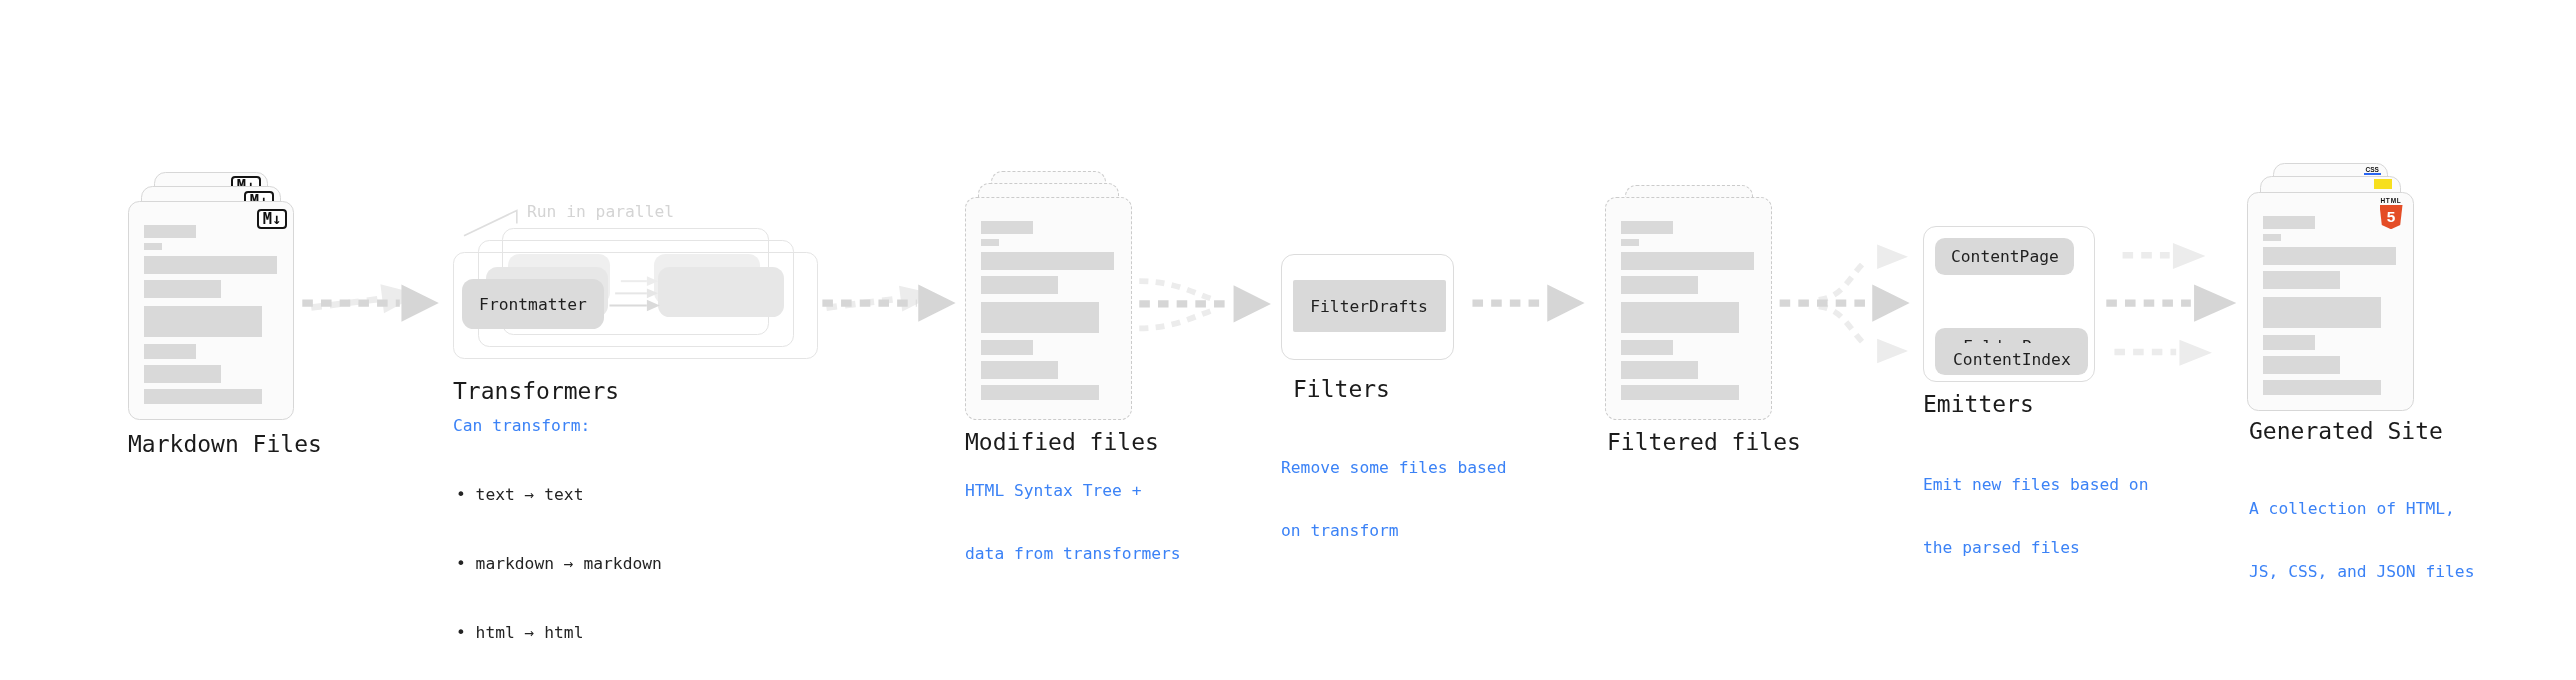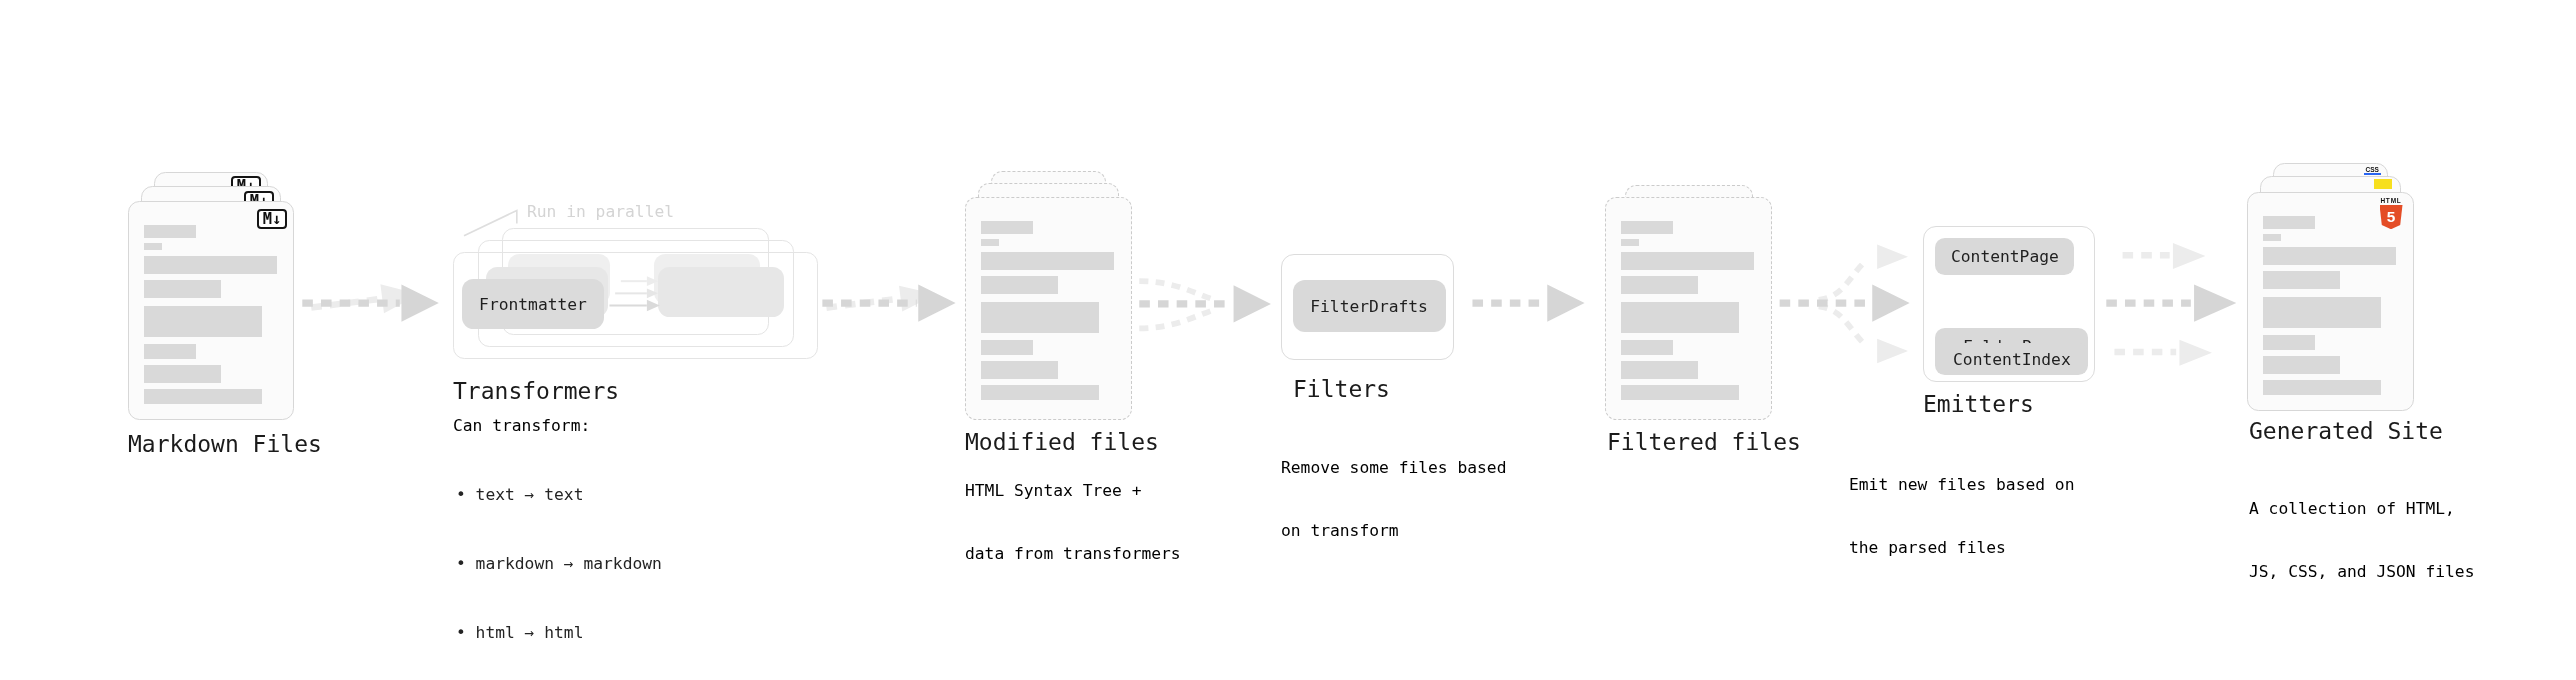--- a/index.html
+++ b/index.html
@@ -58,21 +58,21 @@
   }
   .pill.mid{background:#e7e7e7;}
   .pill.back{background:#efefef;}
   .wbox{position:absolute;box-sizing:border-box;border:1.6px solid #dcdcdc;border-radius:13px;background:#ffffff;}
   .gpill{
     position:absolute;border-radius:9.8px;background:#d9d9d9;
     display:flex;align-items:center;justify-content:center;font-size:16.3px;color:#1f1f1f;
   }
   
   .stage-title{position:absolute;font-size:23px;line-height:24.4px;color:#1b1b1b;white-space:pre;}
-  .stage-desc{position:absolute;font-size:16.3px;line-height:21px;color:#000000;white-space:pre;}
+  .stage-desc{position:absolute;font-size:16.3px;line-height:21px;color:#3b82f6;white-space:pre;}
   .bullets{position:absolute;font-size:16.3px;line-height:23px;color:#242424;white-space:pre;}
   .annotation{position:absolute;font-size:16.3px;color:#d4d4d4;white-space:pre;}
   
   svg.arrows{position:absolute;left:0;top:0;z-index:50;pointer-events:none;}
 </style>
 </head>
 <body>
 
 <div class="canvas">
 
@@ -135,21 +135,21 @@
       </div>
     </div>
   </div>
   <div class="stage-title" style="left:965px;top:430px;">Modified files</div>
   <div class="stage-desc" style="left:965px;top:438px;">
     <div>HTML Syntax Tree +</div>
     <div>data from transformers</div>
   </div>
 
   <div class="wbox" style="left:1281px;top:254px;width:173px;height:106px;">
-    <div class="gpill" style="left:10.6px;top:25px;width:153px;height:52px;border-radius:12px;">FilterDrafts</div>
+    <div class="gpill" style="left:10.6px;top:25px;width:153px;height:52px;border-radius:2px;">FilterDrafts</div>
   </div>
   <div class="stage-title" style="left:1281px;top:377px;margin-left:12px;">Filters</div>
   <div class="stage-desc" style="left:1281px;top:415px;">
     <div>Remove some files based</div>
     <div>on transform</div>
   </div>
 
   <div class="stack" style="left:1605px;top:197px;width:167px;height:223px;">
     <div class="layer mid dashed" style="left:19.5px;top:-12.2px;width:128px;height:41px;"></div>
     <div class="doc dashed" style="width:167px;">
@@ -166,21 +166,21 @@
     </div>
   </div>
   <div class="stage-title" style="left:1607px;top:430px;">Filtered files</div>
 
   <div class="wbox" style="left:1923px;top:226px;width:172px;height:156px;">
     <div class="gpill" style="left:11.4px;top:10.6px;width:139px;height:37px;">ContentPage</div>
     <div class="gpill" style="left:11.4px;top:57px;width:153px;height:37px;margin-top:44px;">FolderPage</div>
     <div class="gpill" style="left:11.4px;top:116px;width:153px;height:32px;">ContentIndex</div>
   </div>
   <div class="stage-title" style="left:1923px;top:392px;">Emitters</div>
-  <div class="stage-desc" style="left:1849px;top:432px;">
+  <div class="stage-desc" style="left:1923px;top:432px;">
     <div>Emit new files based on</div>
     <div>the parsed files</div>
   </div>
 
   <div class="stack" style="left:2247px;top:192px;width:167px;height:219px;">
     <div class="layer back" style="left:26px;top:-29px;width:115px;height:49px;">
       <span class="css-badge">CSS</span>
     </div>
     <div class="layer mid" style="left:13px;top:-16.3px;width:141px;height:49px;">
       <span class="js-badge"></span>

